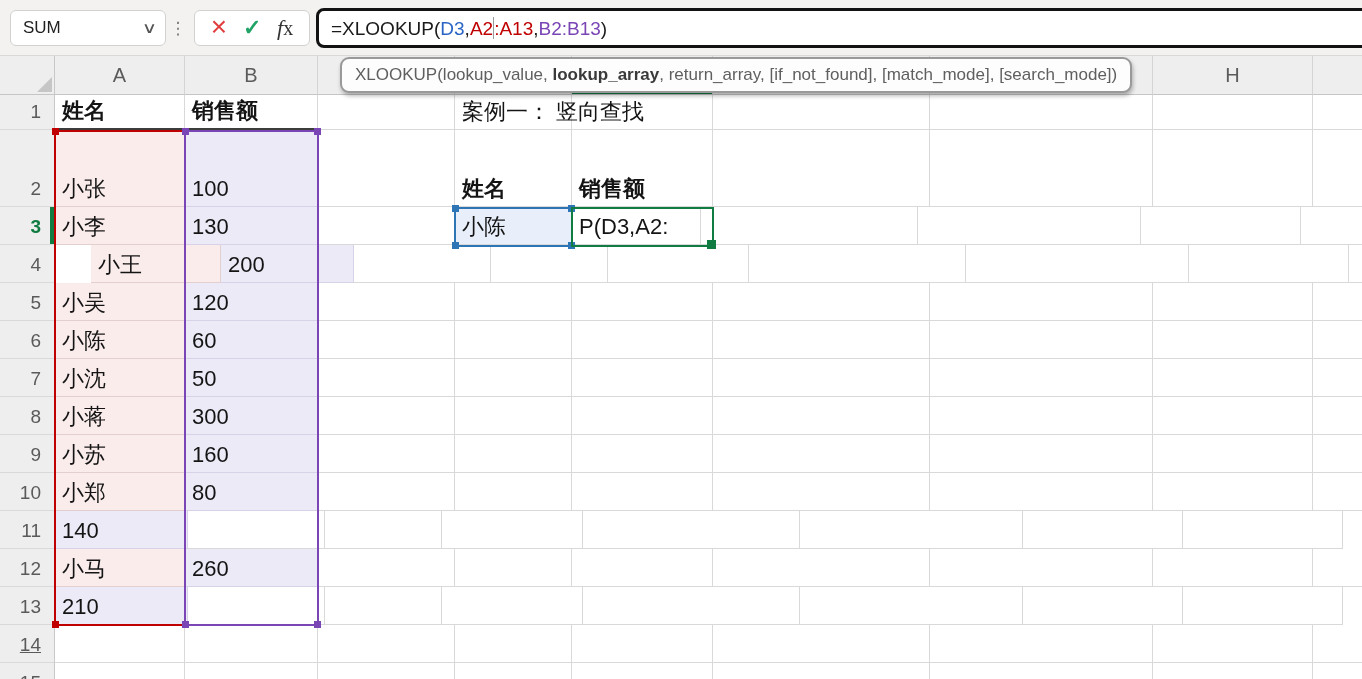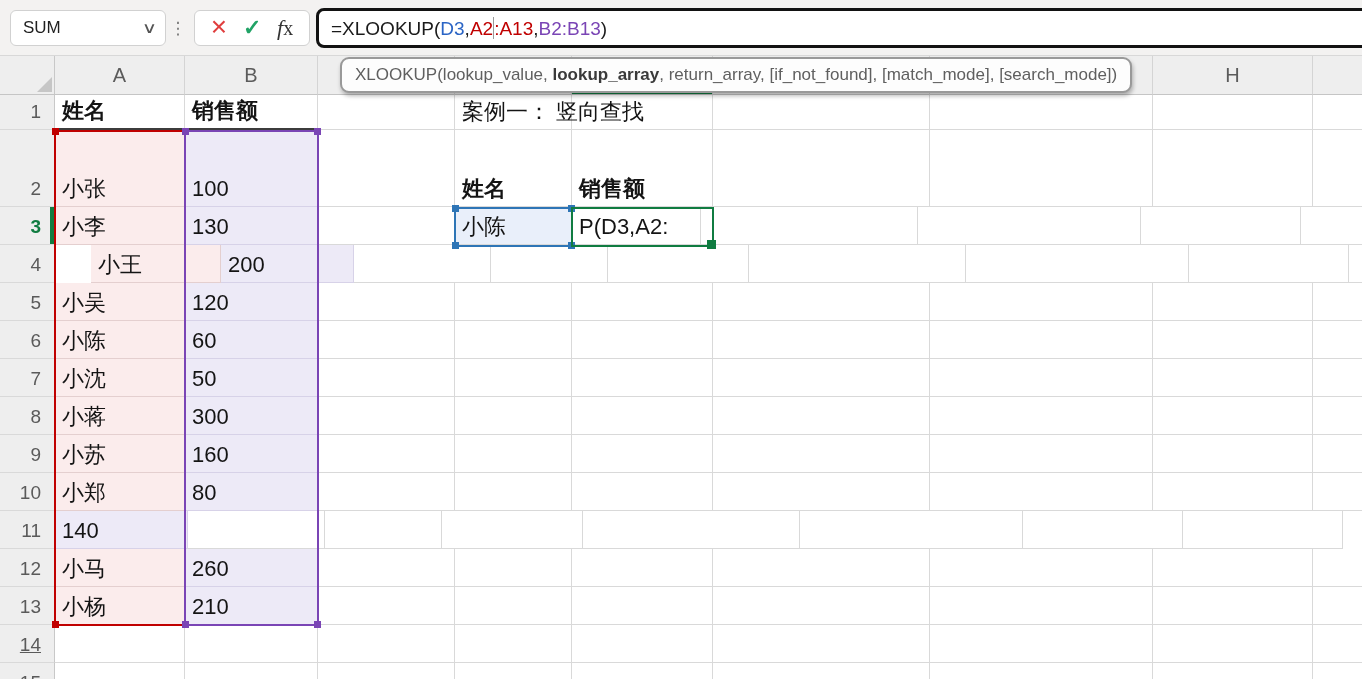--- a/index.html
+++ b/index.html
@@ -287,21 +287,20 @@
         <div class="cell" style="width: 137px; height: 38px;"></div>
         <div class="cell" style="width: 117px; height: 38px;"></div>
         <div class="cell" style="width: 141px; height: 38px;"></div>
         <div class="cell" style="width: 217px; height: 38px;"></div>
         <div class="cell" style="width: 223px; height: 38px;"></div>
         <div class="cell" style="width: 160px; height: 38px;"></div>
         <div class="cell" style="width: 160px; height: 38px;"></div>
       </div>
       <div class="row" style="height: 38px;">
         <div class="row-h" style="height: 38px;">13</div>
-        <div class="cell pink" style="width: 130px; height: 38px;">小杨</div>
         <div class="cell lav" style="width: 133px; height: 38px;">210</div>
         <div class="cell" style="width: 137px; height: 38px;"></div>
         <div class="cell" style="width: 117px; height: 38px;"></div>
         <div class="cell" style="width: 141px; height: 38px;"></div>
         <div class="cell" style="width: 217px; height: 38px;"></div>
         <div class="cell" style="width: 223px; height: 38px;"></div>
         <div class="cell" style="width: 160px; height: 38px;"></div>
         <div class="cell" style="width: 160px; height: 38px;"></div>
       </div>
       <div class="row" style="height: 38px;">

